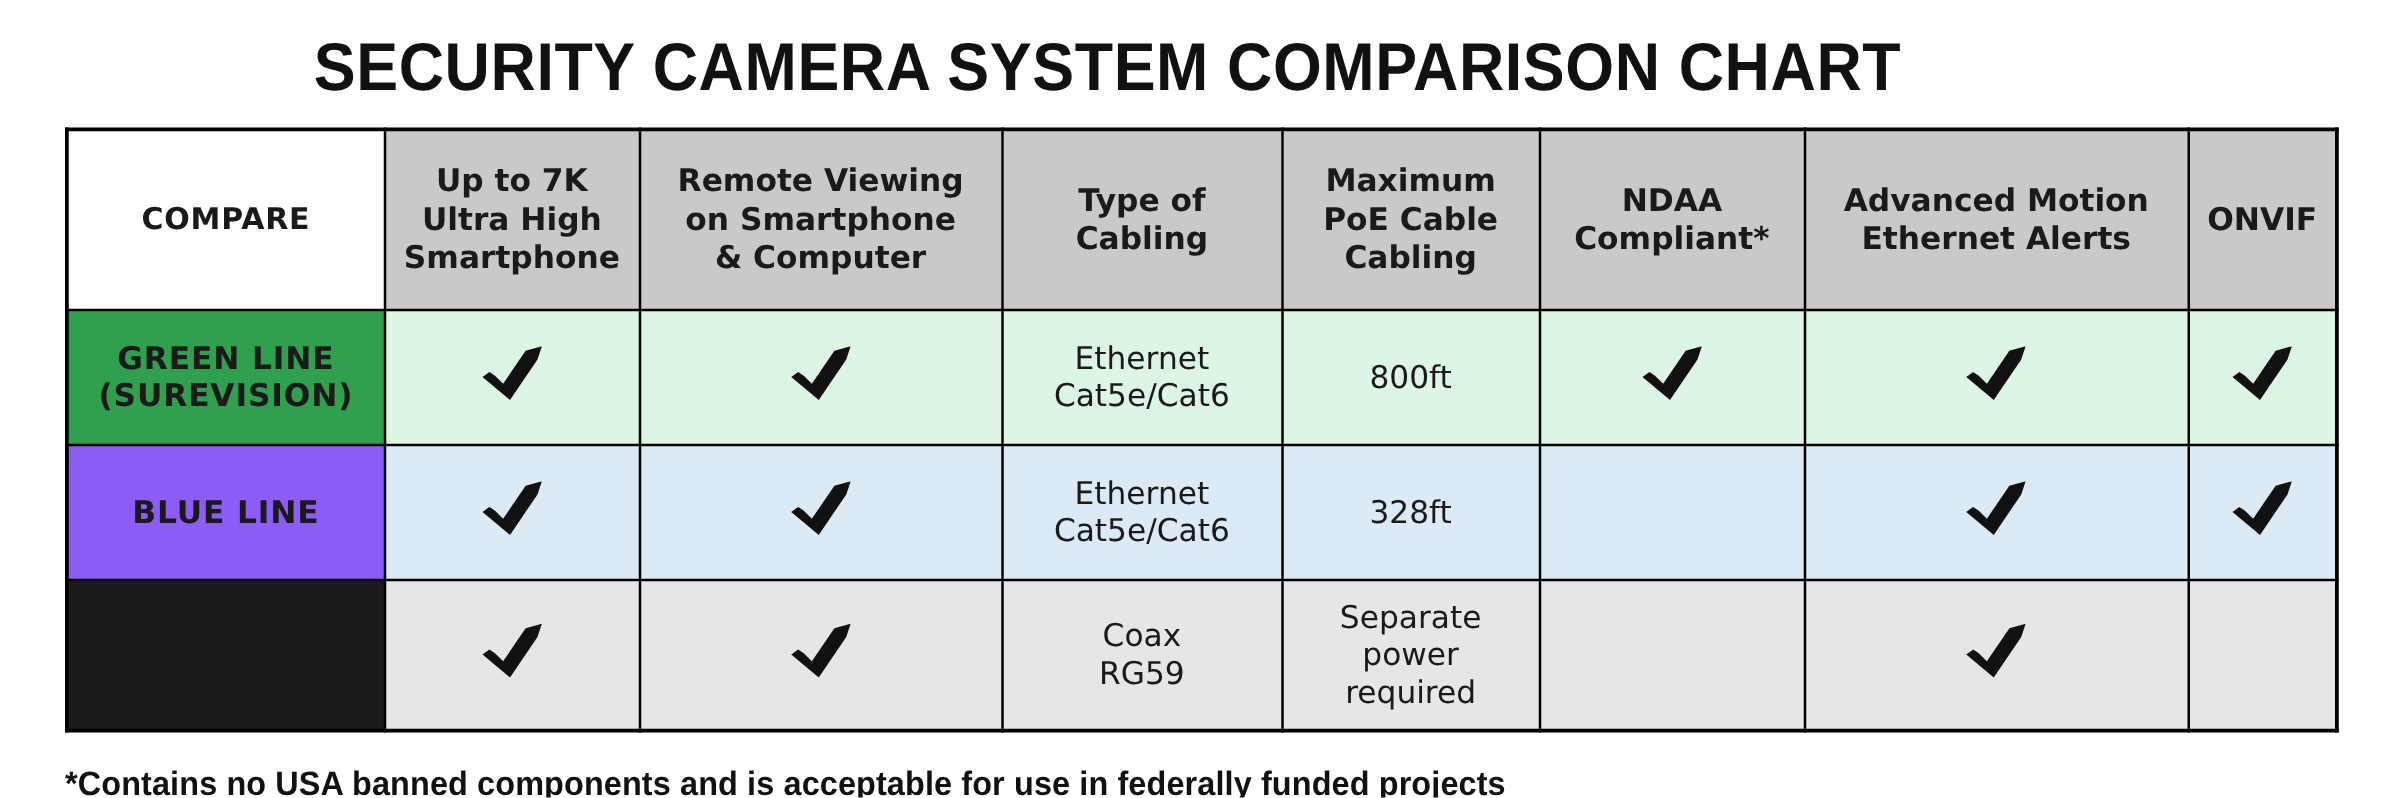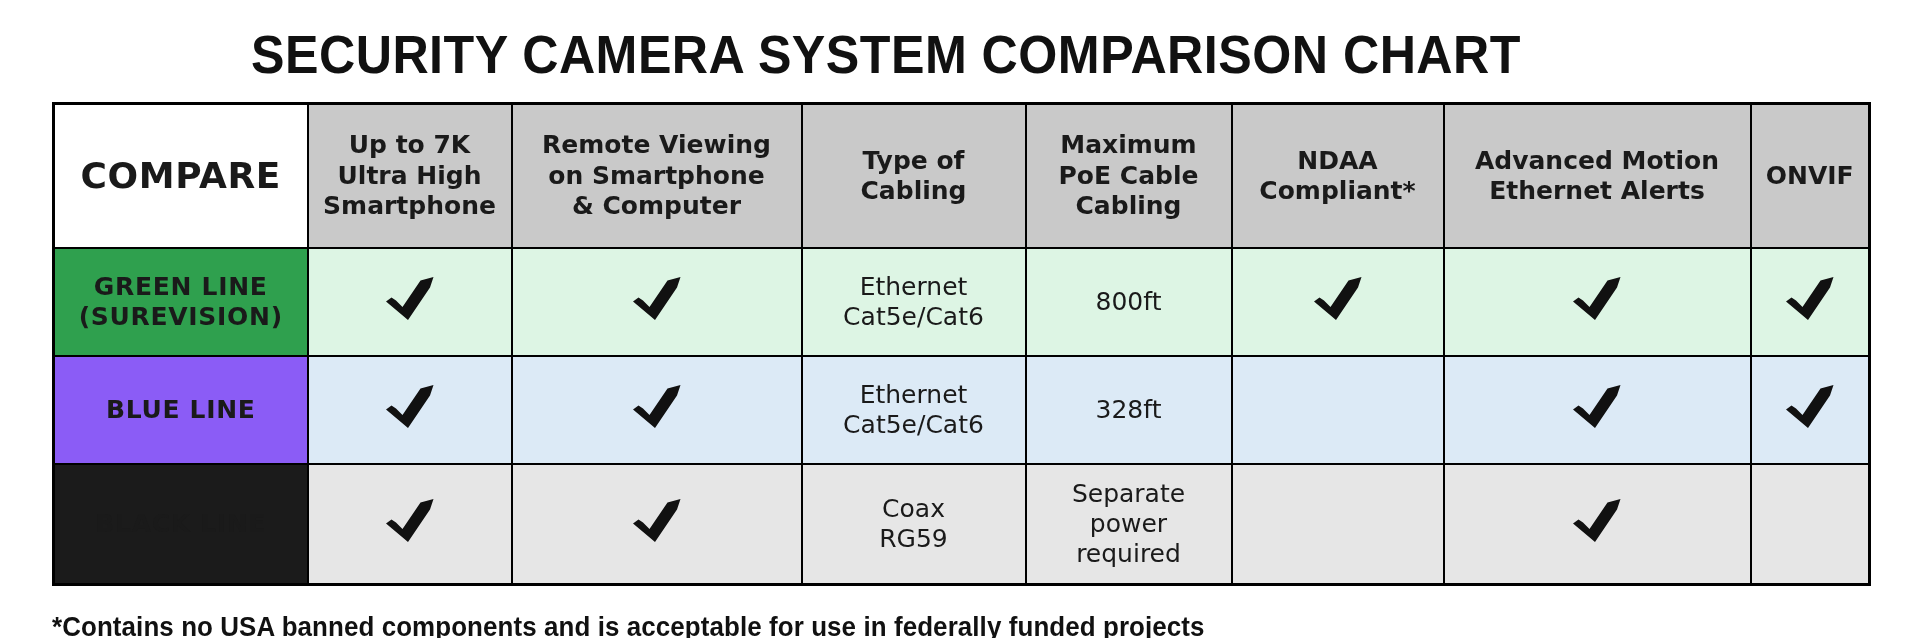--- a/index.html
+++ b/index.html
@@ -70,21 +70,21 @@
   tr.head td {
     background: #c9c9c9;
     height: 134px;
     font-size: 25px;
     font-weight: 600;
     line-height: 1.22;
     padding: 4px 8px;
   }
   tr.head td.compare-cell {
     background: #ffffff;
-    font-size: 36px;
+    font-size: 24px;
     font-weight: 700;
     letter-spacing: 0.6px;
   }
 
   
   tr.data td {
     font-size: 25px;
     line-height: 1.2;
     padding: 4px 6px;
   }

